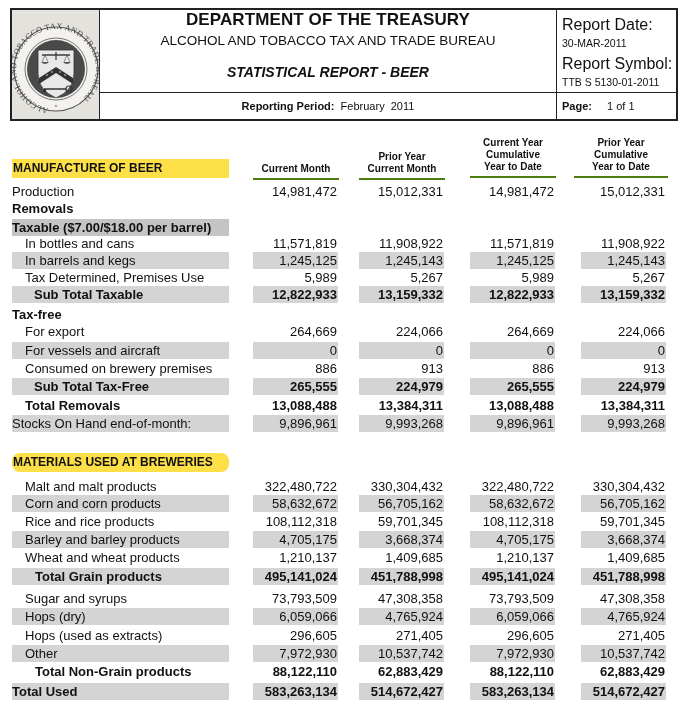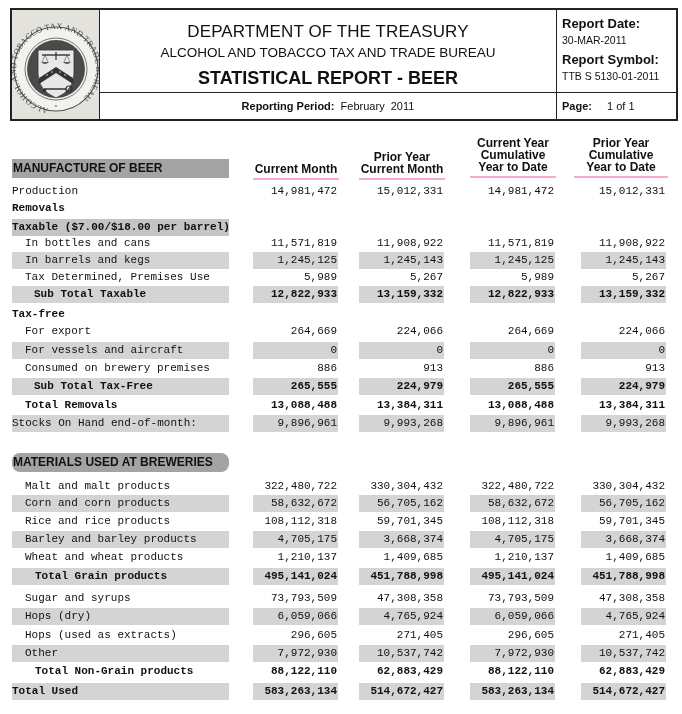--- a/index.html
+++ b/index.html
@@ -4,36 +4,36 @@
 <style>
   * { box-sizing: border-box; margin: 0; padding: 0; }
   html, body { width: 682px; height: 714px; background: #ffffff; overflow: hidden; }
   body { font-family: "Liberation Sans", sans-serif; color: #111; position: relative; }
 
   
   .hdr { position: absolute; left: 10px; top: 8px; width: 668px; height: 113px; border: 2px solid #222; }
   .seal-cell { position: absolute; left: 0; top: 0; width: 88px; height: 109px; border-right: 1px solid #222; background: #ffffff; overflow: hidden; }
   .seal-cell svg { position: absolute; left: 0; top: 0; }
   .title-cell { position: absolute; left: 88px; top: 0; width: 457px; height: 83px; border-right: 1px solid #222; border-bottom: 1px solid #222; text-align: center; }
-  .title-1 { font-size: 17px; font-weight: normal; margin-top: 12px; letter-spacing: 0.1px; }
+  .title-1 { font-size: 17px; font-weight: bold; margin-top: 0; letter-spacing: 0.1px; }
   .title-2 { font-size: 13.5px; margin-top: 3px; }
-  .title-3 { font-size: 18px; font-weight: bold; margin-top: 8px; }
+  .title-3 { font-size: 14px; font-weight: bold; font-style: italic; margin-top: 16px; }
   .period-cell { position: absolute; left: 88px; top: 83px; width: 457px; height: 26px; border-right: 1px solid #222; text-align: center; font-size: 11px; line-height: 26px; }
   .period-cell b { font-weight: bold; }
   .info-cell { position: absolute; left: 545px; top: 0; width: 121px; height: 83px; border-bottom: 1px solid #222; padding: 6px 0 0 5px; font-size: 10.5px; }
-  .info-lbl { font-weight: bold; font-size: 13px; }
+  .info-lbl { font-weight: normal; font-size: 16px; }
   .info-val { margin-top: 3px; margin-bottom: 6px; }
   .page-cell { position: absolute; left: 545px; top: 83px; width: 121px; height: 26px; padding-left: 5px; font-size: 11px; line-height: 26px; }
   .page-cell b { font-weight: bold; margin-right: 12px; }
 
   
-  .col-head { position: absolute; font-size: 12px; font-weight: bold; text-align: center; line-height: 12px; border-bottom: 2px solid #f9a8d4; padding-bottom: 3px; }
-  .sect-title { position: absolute; left: 12px; width: 217px; height: 19px; background: #a3a3a3; font-size: 12px; font-weight: bold; line-height: 19px; padding-left: 1px; }
-
-  .row { position: absolute; left: 0; width: 566px; height: 18px; font-size: 11px; font-family: Liberation Mono, monospace; }
+  .col-head { position: absolute; font-size: 10px; font-weight: bold; text-align: center; line-height: 12px; border-bottom: 2px solid #4d7c0f; padding-bottom: 3px; }
+  .sect-title { position: absolute; left: 12px; width: 217px; height: 19px; background: #fde047; font-size: 12px; font-weight: bold; line-height: 19px; padding-left: 1px; }
+
+  .row { position: absolute; left: 0; width: 566px; height: 18px; font-size: 13px; }
   .row .lbl { position: absolute; left: 12px; width: 217px; height: 17px; line-height: 17px; white-space: nowrap; }
   .row .v { position: absolute; width: 85px; height: 17px; line-height: 17px; text-align: right; padding-right: 1px; }
   .row .v0 { left: 253px; }
   .row .v1 { left: 359px; }
   .row .v2 { left: 470px; }
   .row .v3 { left: 581px; }
   .row.shade .lbl, .row.shade .v { background: #d4d4d4; }
   .row.bold { font-weight: bold; }
   .ind1 { padding-left: 13px; }
   .ind2 { padding-left: 22px; }

